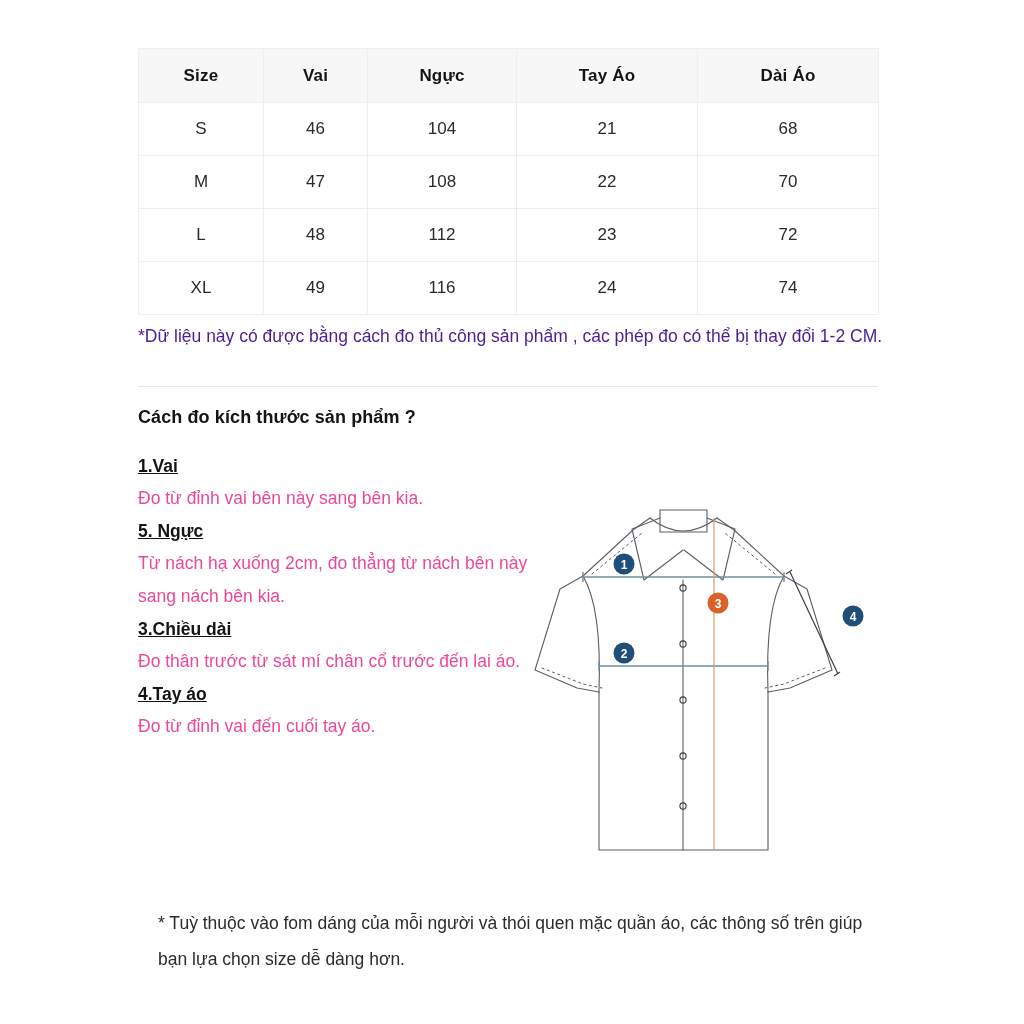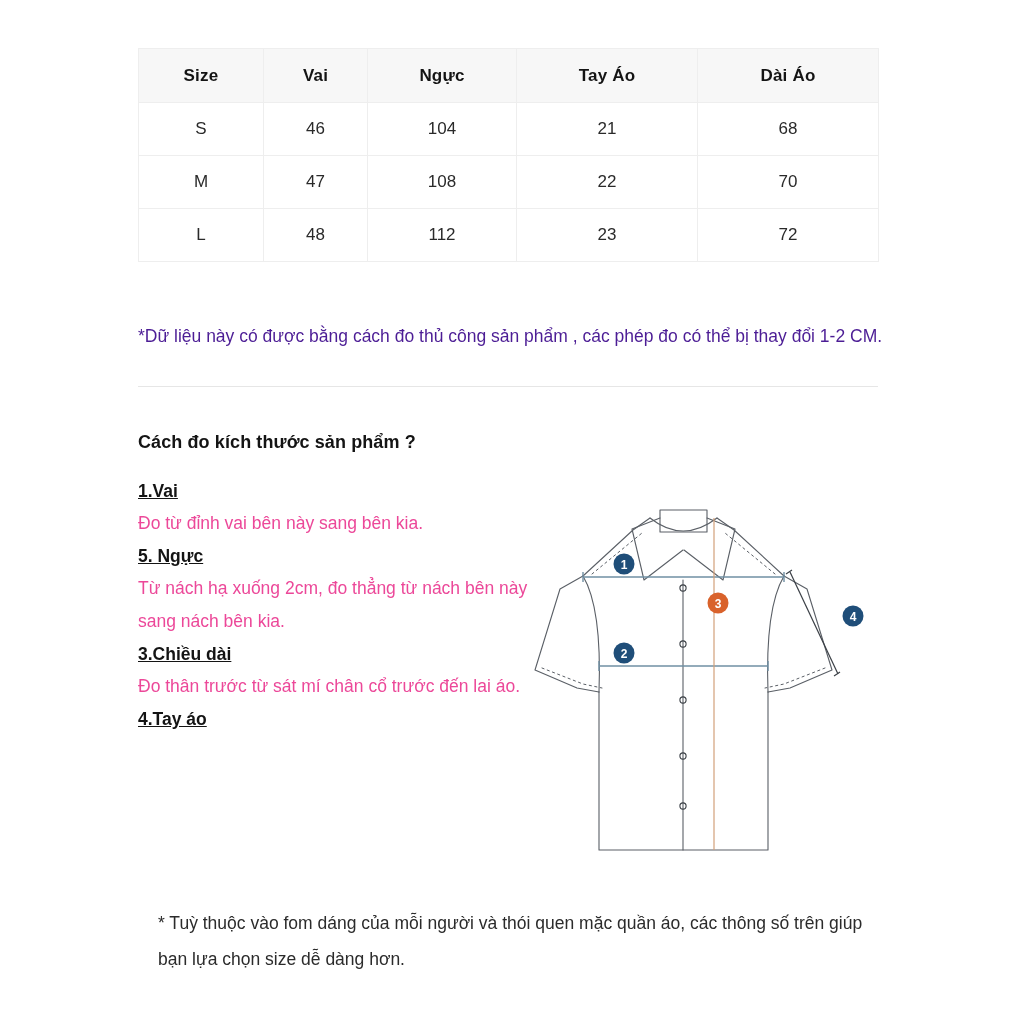--- a/index.html
+++ b/index.html
@@ -86,21 +86,20 @@
     height: 1px;
     background: #e6e6e6;
   }
 
   
   .instructions {
     position: absolute;
     left: 138px;
     top: 407px;
     width: 400px;
-    margin-top: 25px;
   }
 
   .instr-title {
     font-size: 18px;
     font-weight: bold;
     color: #141414;
     margin-bottom: 22px;
     letter-spacing: 0.1px;
   }
 
@@ -173,20 +172,27 @@
           <td class="col-3">22</td>
           <td class="col-4">70</td>
         </tr>
         <tr>
           <td class="col-0">L</td>
           <td class="col-1">48</td>
           <td class="col-2">112</td>
           <td class="col-3">23</td>
           <td class="col-4">72</td>
         </tr>
+        <tr>
+          <td class="col-0">XL</td>
+          <td class="col-1">49</td>
+          <td class="col-2">116</td>
+          <td class="col-3">24</td>
+          <td class="col-4">74</td>
+        </tr>
       </tbody>
     </table>
   </div>
 
   <div class="table-note">*Dữ liệu này có được bằng cách đo thủ công sản phẩm , các phép đo có thể bị thay đổi 1-2 CM.</div>
 
   <div class="divider"></div>
 
   <div class="instructions">
     <div class="instr-title">Cách đo kích thước sản phẩm ?</div>
@@ -201,20 +207,21 @@
       <div class="instr-body">Từ nách hạ xuống 2cm, đo thẳng từ nách bên này sang nách bên kia.</div>
     </div>
 
     <div class="instr-item">
       <div class="instr-head">3.Chiều dài</div>
       <div class="instr-body">Đo thân trước từ sát mí chân cổ trước đến lai áo.</div>
     </div>
 
     <div class="instr-item">
       <div class="instr-head">4.Tay áo</div>
+      <div class="instr-body">Đo từ đỉnh vai đến cuối tay áo.</div>
     </div>
   </div>
 
   <div class="diagram">
     <svg viewBox="0 0 350 380" xmlns="http://www.w3.org/2000/svg">
 
       <g fill="none" stroke="#5a5f66" stroke-width="1.1" stroke-linejoin="round" stroke-linecap="round">
 
         <path d="M63,88 L40,101 L15,182 L57,200 L79,204"></path>
 

